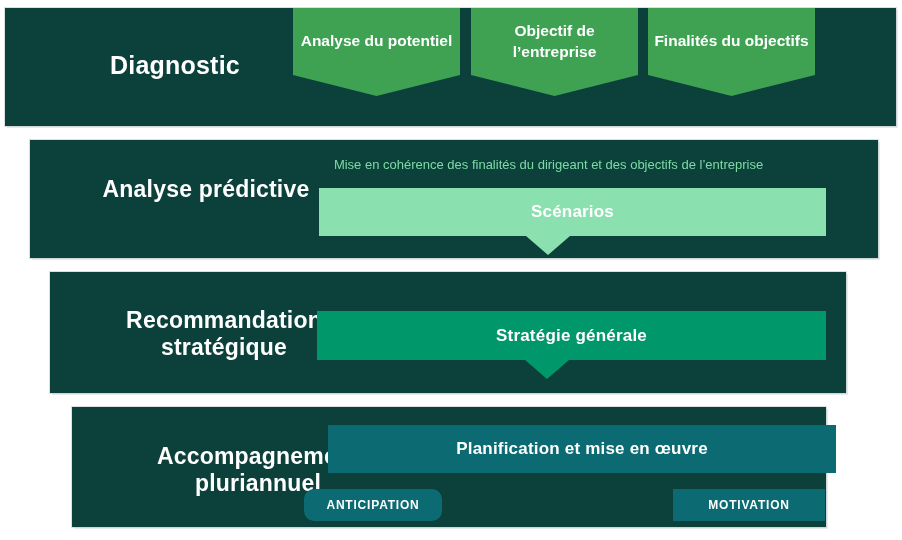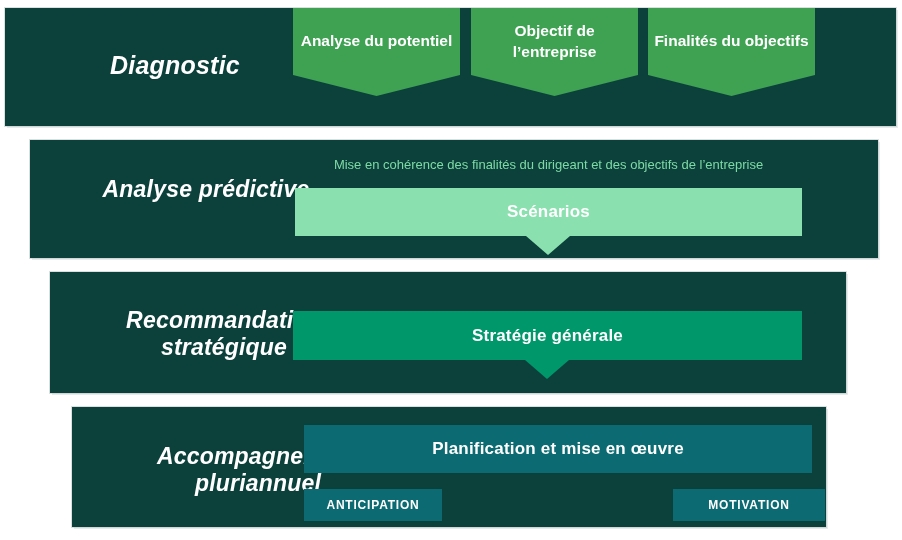--- a/index.html
+++ b/index.html
@@ -12,21 +12,21 @@
     position:absolute;background:var(--band_bg,#0b403b);
     box-shadow:0 0 0 1px rgba(185,198,197,.55), 2px 2px 0 rgba(185,198,197,.35);
   }
   .band1{left:5px;top:8px;width:891px;height:118px;}
   .band2{left:30px;top:140px;width:848px;height:118px;}
   .band3{left:50px;top:272px;width:796px;height:121px;}
   .band4{left:72px;top:407px;width:754px;height:120px;}
 
   .band-label{
     position:absolute;margin:0;color:var(--text,#fff);font-weight:700;
-    text-align:center;line-height:1.18;letter-spacing:.2px;font-style:italic;
+    text-align:center;line-height:1.18;letter-spacing:.2px;
   }
   .bl1{left:55px;top:43px;width:230px;font-size:25px;}
   .bl2{left:66px;top:36px;width:220px;font-size:23px;}
   .bl3{left:64px;top:35px;width:220px;font-size:23px;}
   .bl4{left:76px;top:36px;width:220px;font-size:23px;}
 
   .chevron{
     position:absolute;top:0;width:167px;height:88px;
     background:var(--step_green,#3ea252);
     clip-path:polygon(0 0,100% 0,100% 76%,50% 100%,0 76%);
@@ -35,36 +35,36 @@
     color:var(--text,#fff);font-weight:700;font-size:15.5px;line-height:1.3;text-align:center;
   }
   .ch1{left:288px}.ch2{left:466px}.ch3{left:643px}
 
   .note{
     position:absolute;left:265px;top:17px;width:507px;text-align:center;
     color:var(--note_green,#7edaa4);font-weight:400;font-size:13px;line-height:1.2;
   }
   .bigbox{
     position:absolute;display:flex;align-items:center;justify-content:center;
-    color:var(--text,#fff);font-weight:700;font-size:17px;text-align:center;letter-spacing:.2px;
+    color:var(--text,#fff);font-weight:700;font-size:17px;text-align:center;letter-spacing:.2px;margin-left:24px;
   }
   .scenarios{left:265px;top:48px;width:507px;height:48px;background:var(--light_green,#8ae0ae);}
   .strategie{left:243px;top:39px;width:509px;height:49px;background:var(--mid_green,#00976b);text-align:right;}
   .planification{left:232px;top:18px;width:508px;height:48px;background:var(--teal_box,#0c6b72);}
 
   .pointer{position:absolute;width:0;height:0;border-left:22px solid transparent;border-right:22px solid transparent;}
   .p2{left:496px;top:96px;border-top:19px solid var(--light_green,#8ae0ae);}
   .p3{left:475px;top:88px;border-top:19px solid var(--mid_green,#00976b);}
 
   .tag{
     position:absolute;top:82px;height:32px;background:var(--teal_box,#0c6b72);
     display:flex;align-items:center;justify-content:center;
     color:var(--text,#fff);font-weight:700;font-size:12px;letter-spacing:.8px;
   }
-  .anticipation{left:232px;width:138px;}
+  .anticipation{left:232px;width:138px;border-radius:10px;}
   .motivation{left:601px;width:152px;}
 </style>
 </head>
 <body>
 
 <div class="canvas">
 
   <section class="band band1">
     <h2 class="band-label bl1">Diagnostic</h2>
     <div class="chevron ch1">

